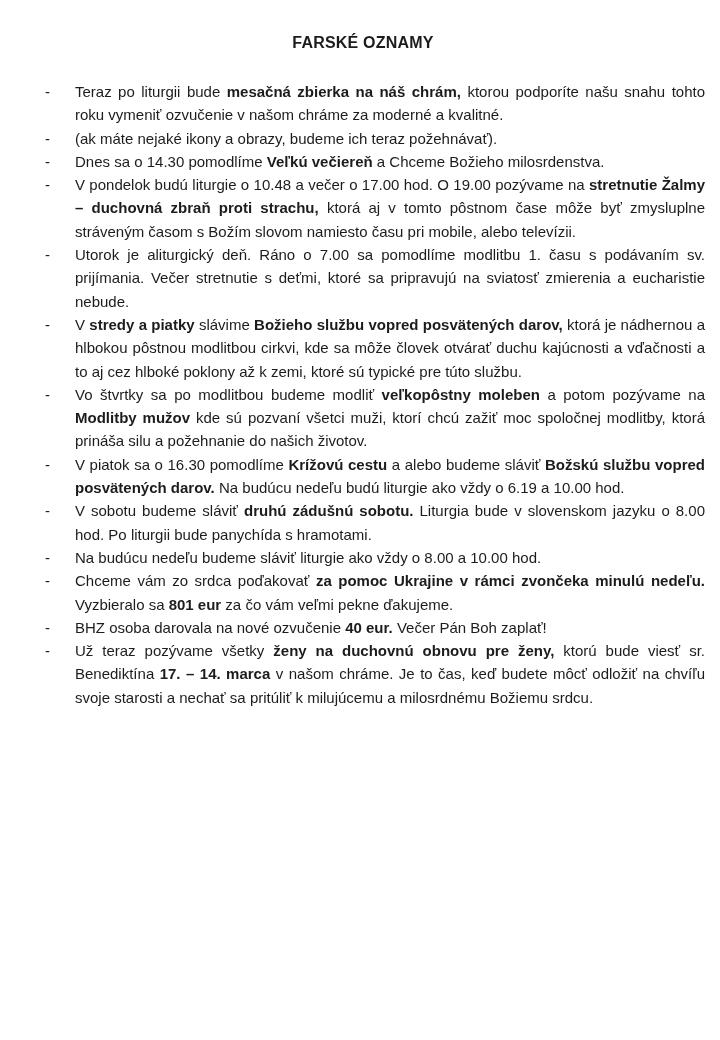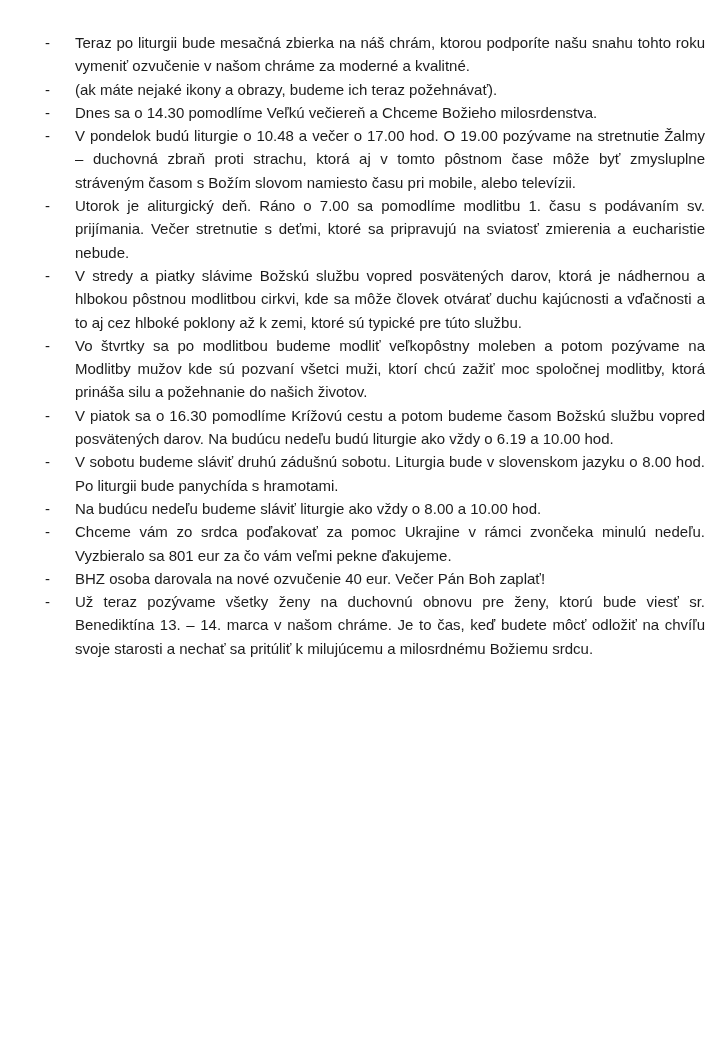--- a/index.html
+++ b/index.html
@@ -32,26 +32,27 @@
     font-size: 15px;
     line-height: 23.3px;
   }
   .text {
     flex: 1 1 auto;
     margin: 0;
     font-size: 15px;
     line-height: 23.3px;
     text-align: justify;
   }
-  .text b { font-weight: normal; }
+  .text b { font-weight: bold; }
 </style>
 </head>
 <body>
 
 <div class="page">
+  <h1 class="title">FARSKÉ OZNAMY</h1>
   <div class="list" id="announcement-list">
       <div class="item">
         <span class="dash">-</span>
         <p class="text"><span>Teraz po liturgii bude </span><b>mesačná zbierka na náš chrám,</b><span> ktorou podporíte našu snahu tohto roku vymeniť ozvučenie v našom chráme za moderné a kvalitné.</span></p>
       </div>
       <div class="item">
         <span class="dash">-</span>
         <p class="text"><span>(ak máte nejaké ikony a obrazy, budeme ich teraz požehnávať).</span></p>
       </div>
       <div class="item">
@@ -61,44 +62,44 @@
       <div class="item">
         <span class="dash">-</span>
         <p class="text"><span>V pondelok budú liturgie o 10.48 a večer o 17.00 hod. O 19.00 pozývame na </span><b>stretnutie Žalmy – duchovná zbraň proti strachu,</b><span> ktorá aj v tomto pôstnom čase môže byť zmysluplne stráveným časom s Božím slovom namiesto času pri mobile, alebo televízii.</span></p>
       </div>
       <div class="item">
         <span class="dash">-</span>
         <p class="text"><span>Utorok je aliturgický deň. Ráno o 7.00 sa pomodlíme modlitbu 1. času s podávaním sv. prijímania. Večer stretnutie s deťmi, ktoré sa pripravujú na sviatosť zmierenia a eucharistie nebude.</span></p>
       </div>
       <div class="item">
         <span class="dash">-</span>
-        <p class="text"><span>V </span><b>stredy a piatky</b><span> slávime </span><b>Božskú službu vopred posvätených darov,</b><span> ktorá je nádhernou a hlbokou pôstnou modlitbou cirkvi, kde sa môže človek otvárať duchu kajúcnosti a vďačnosti a to aj cez hlboké poklony až k zemi, ktoré sú typické pre túto službu.</span></p>
+        <p class="text"><span>V </span><b>stredy a piatky</b><span> slávime </span><b>Božieho službu vopred posvätených darov,</b><span> ktorá je nádhernou a hlbokou pôstnou modlitbou cirkvi, kde sa môže človek otvárať duchu kajúcnosti a vďačnosti a to aj cez hlboké poklony až k zemi, ktoré sú typické pre túto službu.</span></p>
       </div>
       <div class="item">
         <span class="dash">-</span>
         <p class="text"><span>Vo štvrtky sa po modlitbou budeme modliť </span><b>veľkopôstny moleben</b><span> a potom pozývame na </span><b>Modlitby mužov</b><span> kde sú pozvaní všetci muži, ktorí chcú zažiť moc spoločnej modlitby, ktorá prináša silu a požehnanie do našich životov.</span></p>
       </div>
       <div class="item">
         <span class="dash">-</span>
-        <p class="text"><span>V piatok sa o 16.30 pomodlíme </span><b>Krížovú cestu</b><span> a potom budeme časom </span><b>Božskú službu vopred posvätených darov.</b><span> Na budúcu nedeľu budú liturgie ako vždy o 6.19 a 10.00 hod.</span></p>
+        <p class="text"><span>V piatok sa o 16.30 pomodlíme </span><b>Krížovú cestu</b><span> a alebo budeme sláviť </span><b>Božskú službu vopred posvätených darov.</b><span> Na budúcu nedeľu budú liturgie ako vždy o 6.19 a 10.00 hod.</span></p>
       </div>
       <div class="item">
         <span class="dash">-</span>
         <p class="text"><span>V sobotu budeme sláviť </span><b>druhú zádušnú sobotu.</b><span> Liturgia bude v slovenskom jazyku o 8.00 hod. Po liturgii bude panychída s hramotami.</span></p>
       </div>
       <div class="item">
         <span class="dash">-</span>
         <p class="text"><span>Na budúcu nedeľu budeme sláviť liturgie ako vždy o 8.00 a 10.00 hod.</span></p>
       </div>
       <div class="item">
         <span class="dash">-</span>
         <p class="text"><span>Chceme vám zo srdca poďakovať </span><b>za pomoc Ukrajine v rámci zvončeka minulú nedeľu.</b><span> Vyzbieralo sa </span><b>801 eur</b><span> za čo vám veľmi pekne ďakujeme.</span></p>
       </div>
       <div class="item">
         <span class="dash">-</span>
         <p class="text"><span>BHZ osoba darovala na nové ozvučenie </span><b>40 eur.</b><span> Večer Pán Boh zaplať!</span></p>
       </div>
       <div class="item">
         <span class="dash">-</span>
-        <p class="text"><span>Už teraz pozývame všetky </span><b>ženy na duchovnú obnovu pre ženy,</b><span> ktorú bude viesť sr. Benediktína </span><b>13. – 14. marca</b><span> v našom chráme. Je to čas, keď budete môcť odložiť na chvíľu svoje starosti a nechať sa pritúliť k milujúcemu a milosrdnému Božiemu srdcu.</span></p>
+        <p class="text"><span>Už teraz pozývame všetky </span><b>ženy na duchovnú obnovu pre ženy,</b><span> ktorú bude viesť sr. Benediktína </span><b>17. – 14. marca</b><span> v našom chráme. Je to čas, keď budete môcť odložiť na chvíľu svoje starosti a nechať sa pritúliť k milujúcemu a milosrdnému Božiemu srdcu.</span></p>
       </div>
     </div>
 </div>
 
 </body></html>

